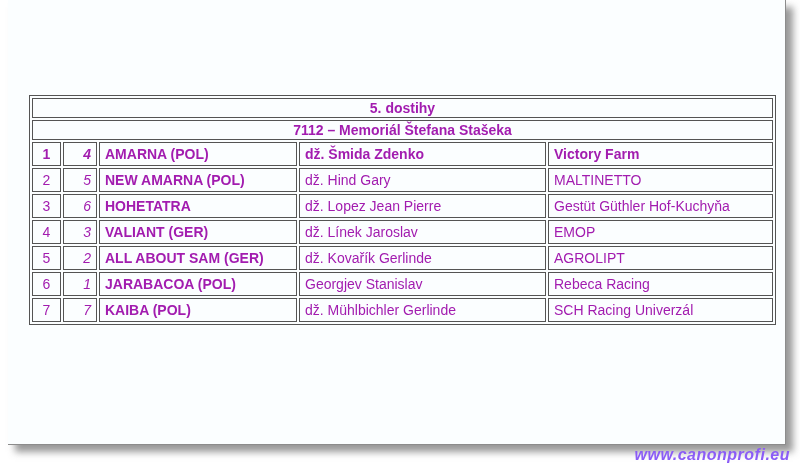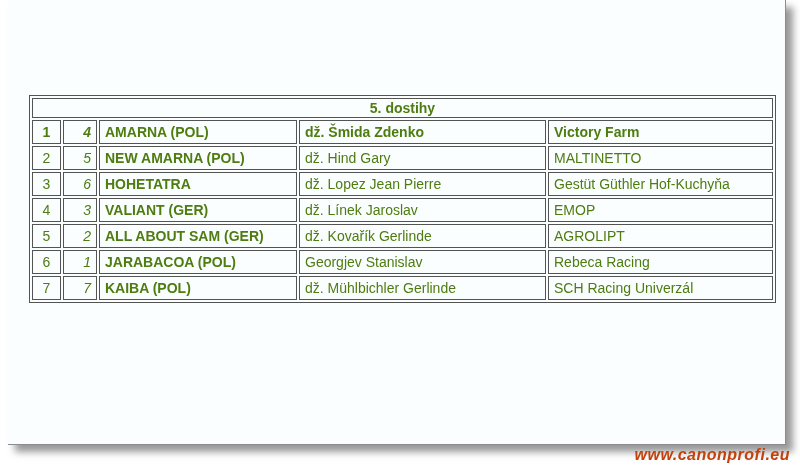--- a/index.html
+++ b/index.html
@@ -32,21 +32,21 @@
     border-collapse: separate;
     border-spacing: 2px;
     border: 1px solid #545454;
   }
   table.race-table td {
     box-sizing: border-box;
     border: 1px solid #545454;
     padding: 1px 5px;
     font-size: 14px;
     line-height: 18px;
-    color: #4d7c0f;
+    color: #a21caf;
     background: #fbfeff;
     white-space: nowrap;
     overflow: hidden;
   }
   tr.title-row td {
     text-align: center;
     font-weight: bold;
     line-height: 16px;
   }
   tr.cond-row td {
@@ -60,39 +60,42 @@
   td.horse { font-weight: bold; }
   tr.winner td { font-weight: bold; }
   tr.verdict-row td { line-height: 16px; }
   .watermark {
     position: absolute;
     right: 10px;
     top: 446px;
     font-size: 16px;
     font-weight: bold;
     font-style: italic;
-    color: #c2410c;
+    color: #8b5cf6;
     letter-spacing: 0.5px;
   }
 </style>
 </head>
 <body>
 
 <div class="page">
   <table class="race-table">
     <colgroup>
       <col style="width:29px">
       <col style="width:34px">
       <col style="width:198px">
       <col style="width:247px">
       <col>
     </colgroup>
     <tbody>
       <tr class="title-row">
         <td colspan="5">5. dostihy</td>
+      </tr>
+      <tr class="title-row">
+        <td colspan="5">7112 – Memoriál Štefana Stašeka</td>
       </tr>
 
       <tr class="data-row winner">
         <td class="pos">1</td>
         <td class="num">4</td>
         <td class="horse">AMARNA (POL)</td>
         <td class="jockey">dž. Šmida Zdenko</td>
         <td class="owner">Victory Farm</td>
       </tr>
       <tr class="data-row">

